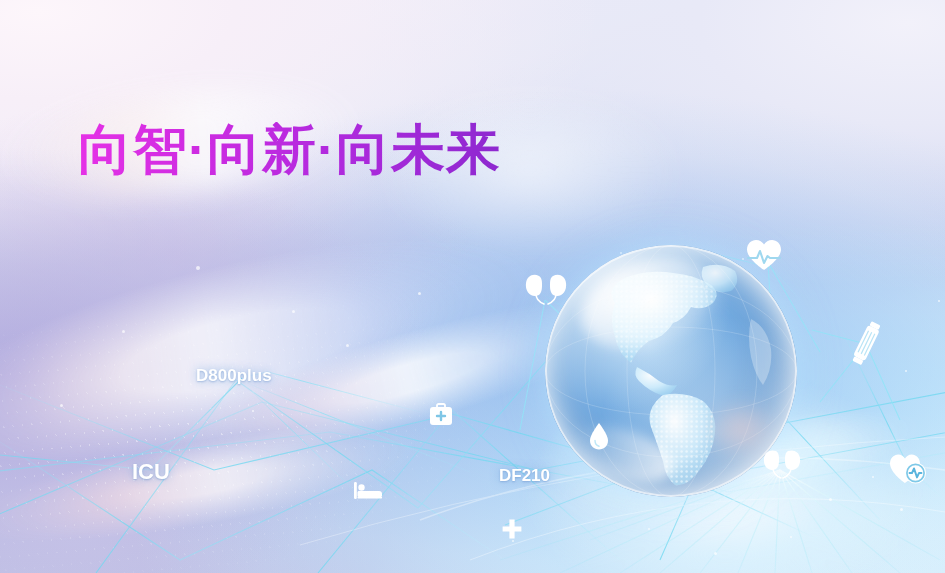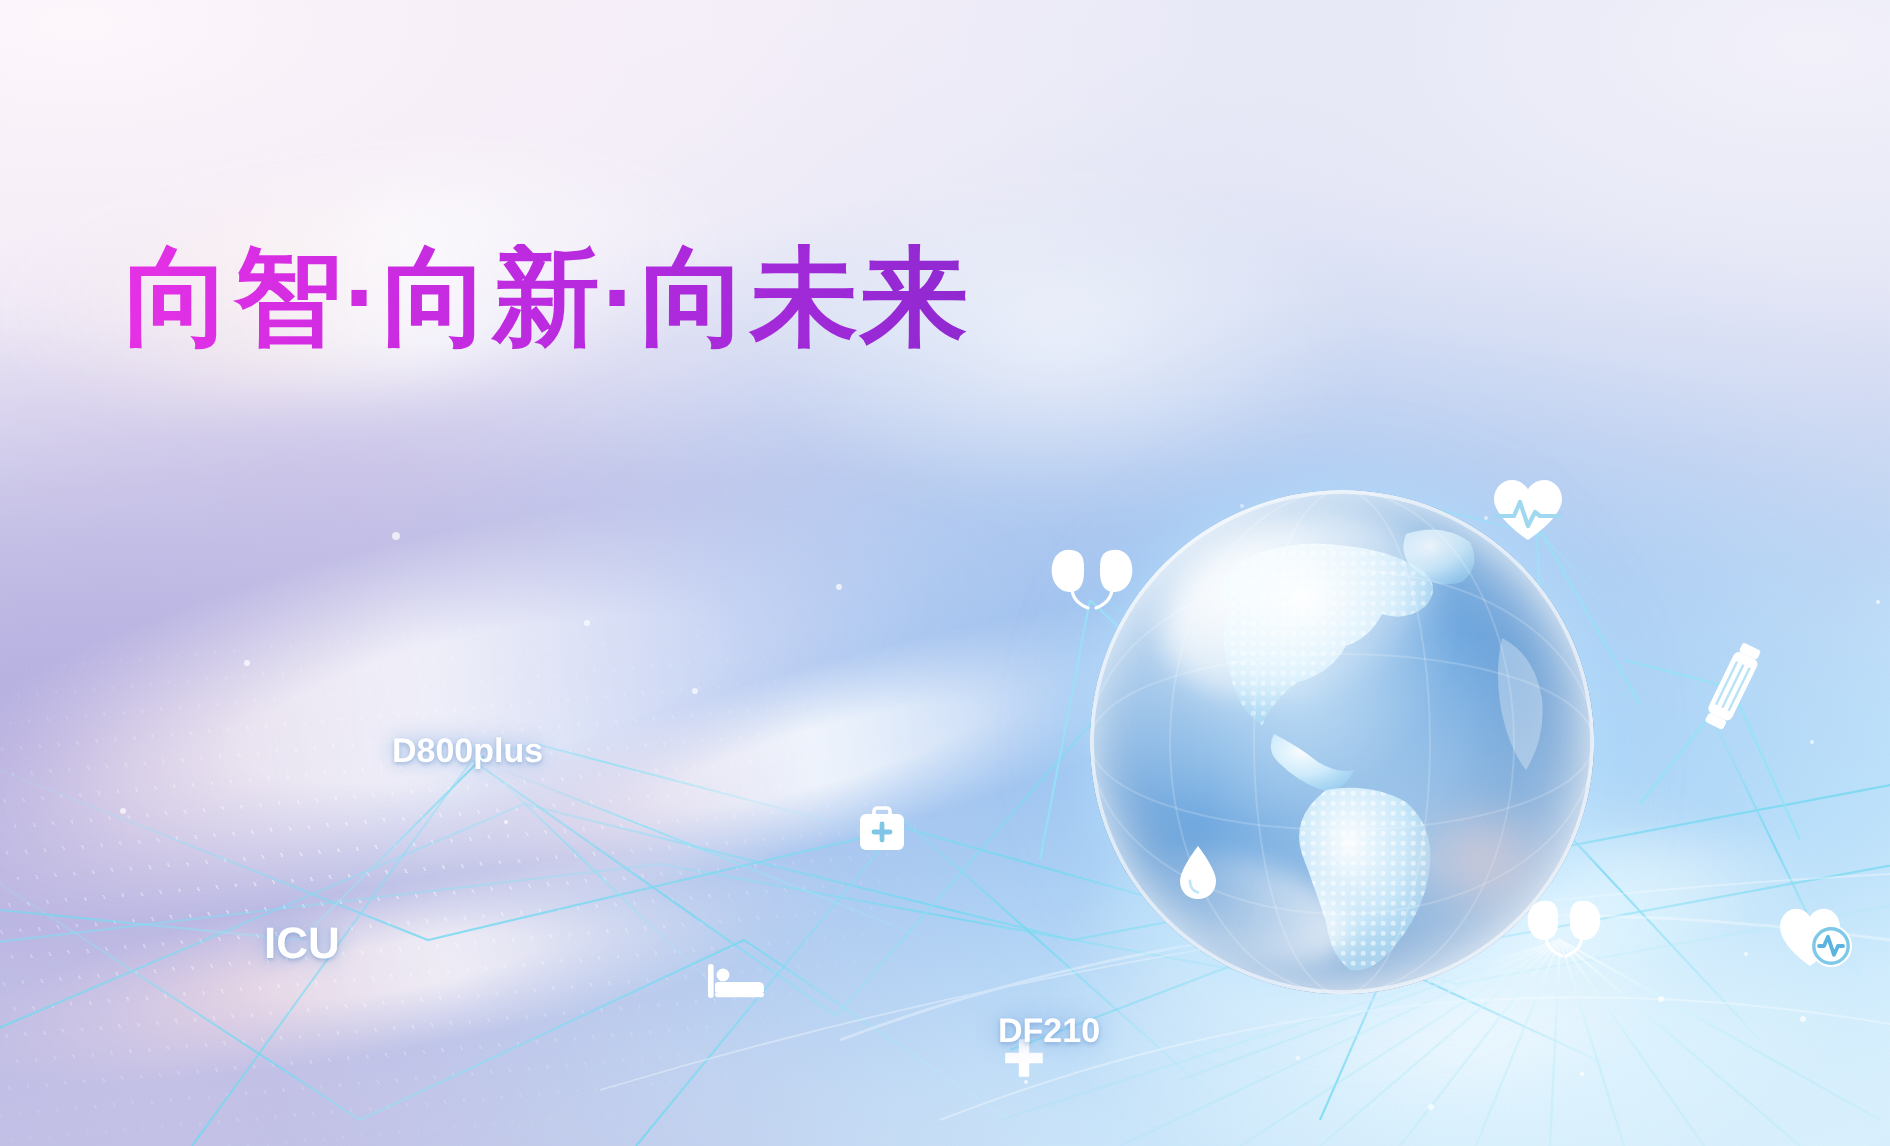--- a/index.html
+++ b/index.html
@@ -246,21 +246,21 @@
     white-space: nowrap;
     background-image: linear-gradient(90deg,
       #e332e8 0%, #d22ce4 8%, #b92ae0 20%, #9b2ad6 34%,
       #8429cc 48%, #6f28c2 62%, #5c2ab6 78%, #4a2aa6 92%, #44299c 100%);
     -webkit-background-clip: text;
             background-clip: text;
     color: transparent;
     -webkit-text-fill-color: transparent;
   }
   .subhead {
-    margin: 18px 0 0 0;
+    margin: 18px 0 0 16px;
     font-size: 54px;
     line-height: 1.0;
     font-weight: 700;
     letter-spacing: 1px;
     white-space: nowrap;
     background-image: linear-gradient(90deg,
       #e531e6 0%, #cf2ce2 14%, #b22ade 30%, #9329d2 48%,
       #7b29c6 64%, #6729ba 80%, #5a2ab0 100%);
     -webkit-background-clip: text;
             background-clip: text;
@@ -271,21 +271,21 @@
   
   .tag {
     position: absolute;
     color: #ffffff;
     font-weight: 700;
     white-space: nowrap;
     text-shadow: 0 0 10px rgba(120,170,225,0.75), 0 1px 2px rgba(90,130,190,0.45);
   }
   .tag-d800 { left: 196px; top: 366px; font-size: 17px; }
   .tag-icu  { left: 132px; top: 459px; font-size: 22px; }
-  .tag-df210{ left: 499px; top: 466px; font-size: 17px; margin-top: 40px; }
+  .tag-df210{ left: 499px; top: 466px; font-size: 17px; }
 
   
   .icon {
     position: absolute;
     color: #ffffff;
   }
   .icon svg { display: block; overflow: visible; }
   .icon-kidney-left   { left: 524px; top: 272px; }
   .icon-heartpulse    { left: 745px; top: 238px; }
   .icon-cartridge     { left: 851px; top: 318px; }

